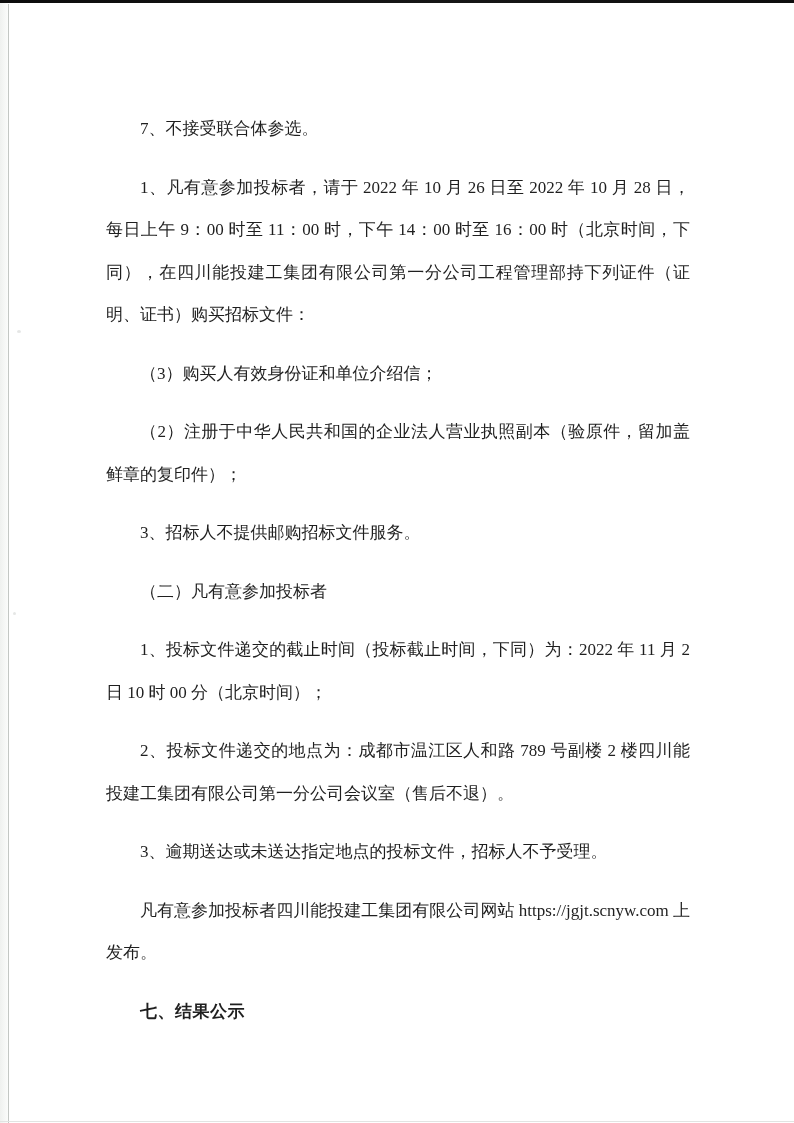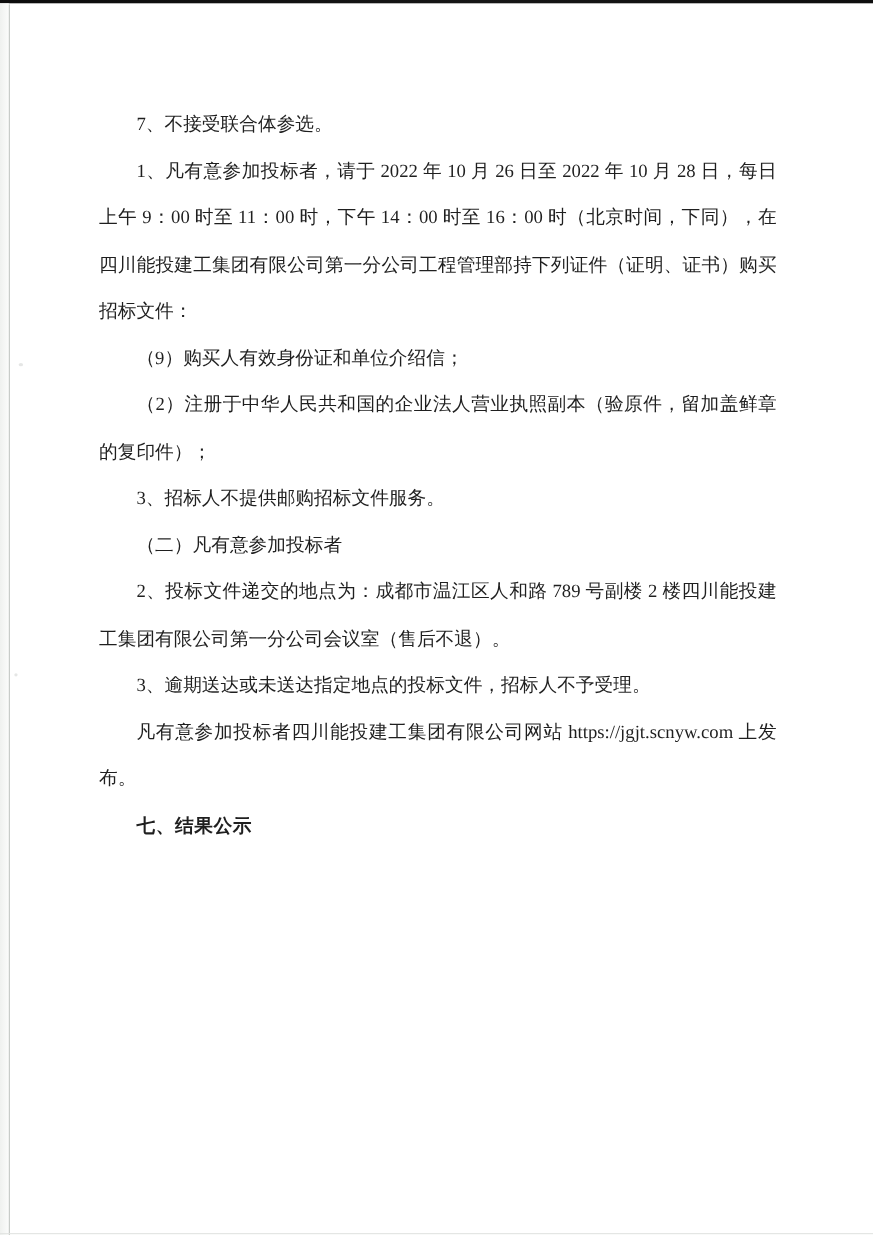--- a/index.html
+++ b/index.html
@@ -14,21 +14,21 @@
     background:linear-gradient(90deg,#eff1ef,#fbfcfb);}
   .left-line{position:absolute;top:4px;bottom:0;left:8px;width:1px;background:#c3c7c4;}
   .bottom-edge{position:absolute;bottom:1px;left:0;right:0;height:1px;background:#e2e4e2;}
   .speck{position:absolute;background:#9aa09c;border-radius:50%;opacity:.25;filter:blur(.5px);}
   .speck.s1{left:17px;top:330px;width:4px;height:3px;}
   .speck.s2{left:13px;top:612px;width:3px;height:3px;}
 
   
   .text-flow{position:absolute;top:92px;left:90px;width:616px;}
   p.doc-line{
-    margin:0;
+    margin:16px;
     font-size:17px;
     line-height:42.5px;
     color:#1f1f1f;
     text-align:justify;
     text-indent:2em;
     white-space:pre-wrap;
     word-break:break-word;
   }
   p.doc-line.heading{
     font-family:"Liberation Sans","DejaVu Sans",sans-serif;
@@ -47,22 +47,23 @@
   <div class="top-edge"></div>
   <div class="left-shade"></div>
   <div class="left-line"></div>
   <div class="bottom-edge"></div>
   <div class="speck s1"></div>
   <div class="speck s2"></div>
 
   <main class="text-flow">
       <p class="doc-line"><span>7、不接受联合体参选。</span></p>
       <p class="doc-line"><span>1、凡有意参加投标者，请于 </span><span class="u">2022</span><span> 年</span><span class="u"> 10 </span><span>月</span><span class="u"> 26 </span><span>日至 </span><span class="u">2022</span><span> 年</span><span class="u"> 10 </span><span>月</span><span class="u"> 28 </span><span>日，每日上午 </span><span class="u">9：00</span><span> 时至 </span><span class="u">11：00</span><span> 时，下午 </span><span class="u">14：00</span><span> 时至 </span><span class="u">16：00</span><span> 时（北京时间，下同），在</span><span class="u">四川能投建工集团有限公司第一分公司工程管理部</span><span>持下列证件（证明、证书）购买招标文件：</span></p>
-      <p class="doc-line"><span>（9）购买人有效身份证和单位介绍信；</span></p>
+      <p class="doc-line"><span>（3）购买人有效身份证和单位介绍信；</span></p>
       <p class="doc-line"><span>（2）注册于中华人民共和国的企业法人营业执照副本（验原件，留加盖鲜章的复印件）；</span></p>
       <p class="doc-line"><span>3、招标人不提供邮购招标文件服务。</span></p>
       <p class="doc-line"><span>（二）凡有意参加投标者</span></p>
+      <p class="doc-line"><span>1、投标文件递交的截止时间（投标截止时间，下同）为：</span><span class="u">2022</span><span> 年</span><span class="u"> 11 </span><span>月</span><span class="u"> 2 </span><span>日 </span><span class="u">10 时 00</span><span> 分（北京时间）；</span></p>
       <p class="doc-line"><span>2、投标文件递交的地点为：</span><span class="u">成都市温江区人和路 789 号副楼 2 楼四川能投建工集团有限公司第一分公司会议室</span><span>（售后不退）。</span></p>
       <p class="doc-line"><span>3、逾期送达或未送达指定地点的投标文件，招标人不予受理。</span></p>
       <p class="doc-line"><span>凡有意参加投标者</span><span class="u">四川能投建工集团有限公司</span><span>网站 </span><span class="u">https://jgjt.scnyw.com</span><span> 上发布。</span></p>
       <p class="doc-line heading"><span>七、结果公示</span></p>
     </main>
 </div>
 
 </body></html>

